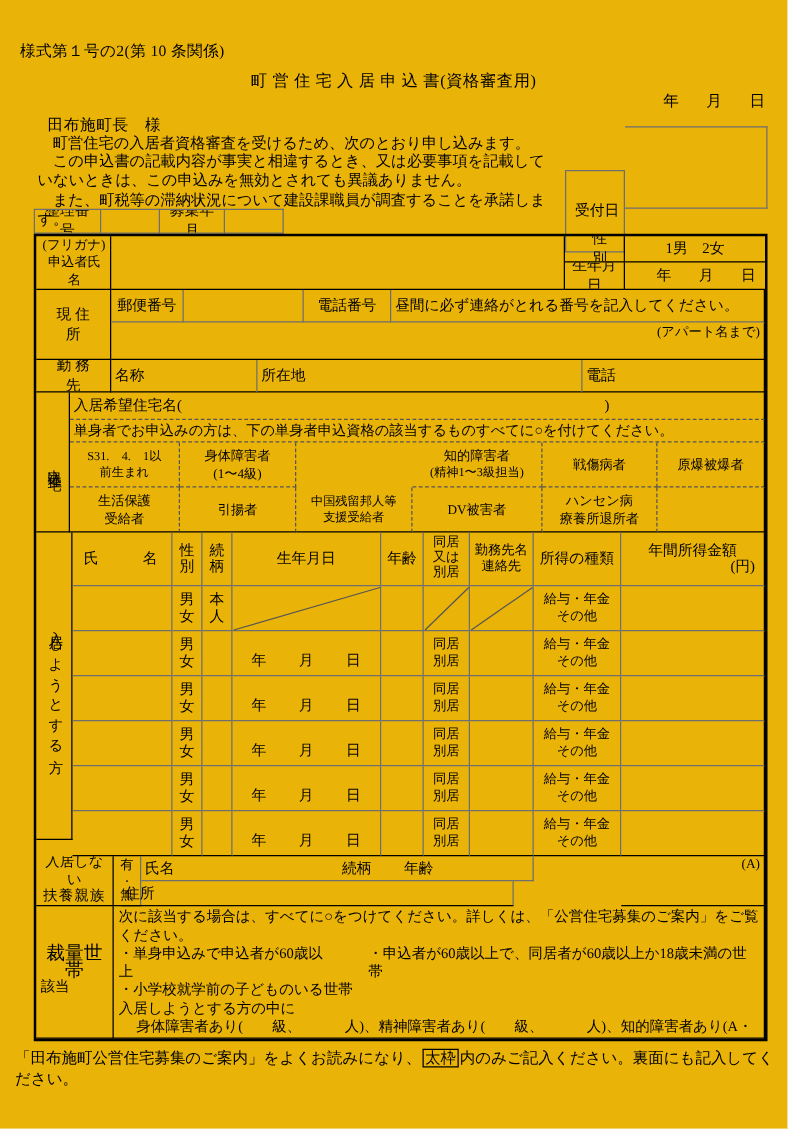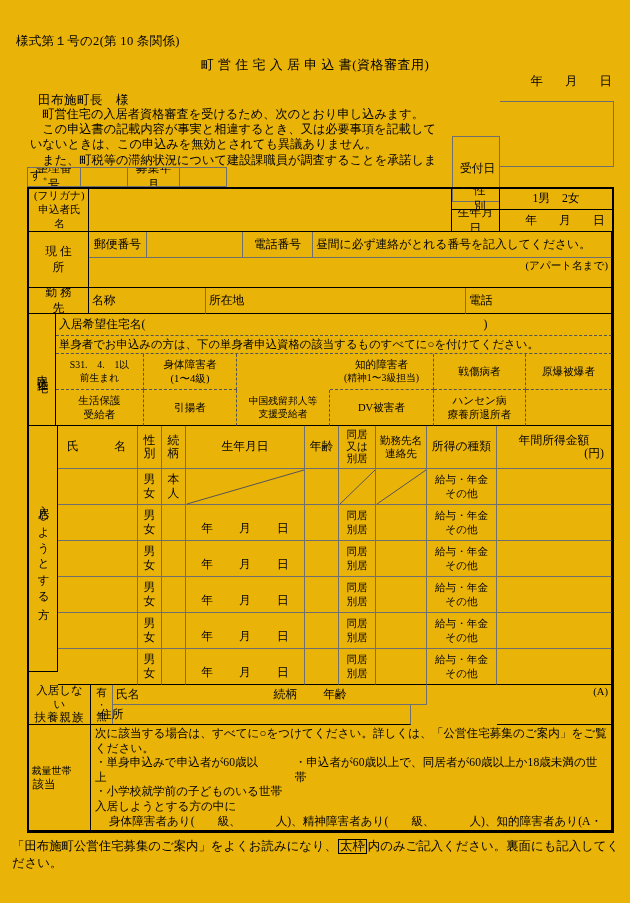--- a/index.html
+++ b/index.html
@@ -397,21 +397,21 @@
     <span style="margin-left:26px;">年齢</span>
   </div>
   <div class="cell lft g-r b-b" style="left:97px;top:705px;width:314px;height:20px;">
     <span>住所</span>
   </div>
   <div class="cell b-b b-r" style="left:497px;top:685px;width:115px;height:40px;align-items:flex-start;justify-content:flex-end;">
     <span class="small" style="padding-top:1px;">(A)</span>
   </div>
 
   <div class="cell col ctr b-r b-b" style="left:29px;top:725px;width:62px;height:106px;">
-    <span class="lh13" style="font-size:10px;width:56px;display:flex;justify-content:space-between;">裁量世帯</span>
+    <span class="lh13" style="font-size:15px;width:56px;display:flex;justify-content:space-between;">裁量世帯</span>
     <span class="lh13" style="font-size:11.5px;width:56px;display:flex;justify-content:space-between;padding:0 1px;box-sizing:border-box;">該当</span>
   </div>
   <div class="cell col b-b b-r" style="left:91px;top:725px;width:521px;height:106px;align-items:stretch;justify-content:flex-start;padding:2px 4px 0 4px;">
     <div class="note-blk" style="margin-bottom:0;">次に該当する場合は、すべてに○をつけてください。詳しくは、「公営住宅募集のご案内」をご覧ください。</div>
     <div style="display:flex;">
       <span class="note-blk">・単身申込みで申込者が60歳以上</span>
       <span class="note-blk" style="margin-left:26px;">・申込者が60歳以上で、同居者が60歳以上か18歳未満の世帯</span>
     </div>
     <div class="note-blk">・小学校就学前の子どものいる世帯</div>
     <div class="note-blk">入居しようとする方の中に</div>

